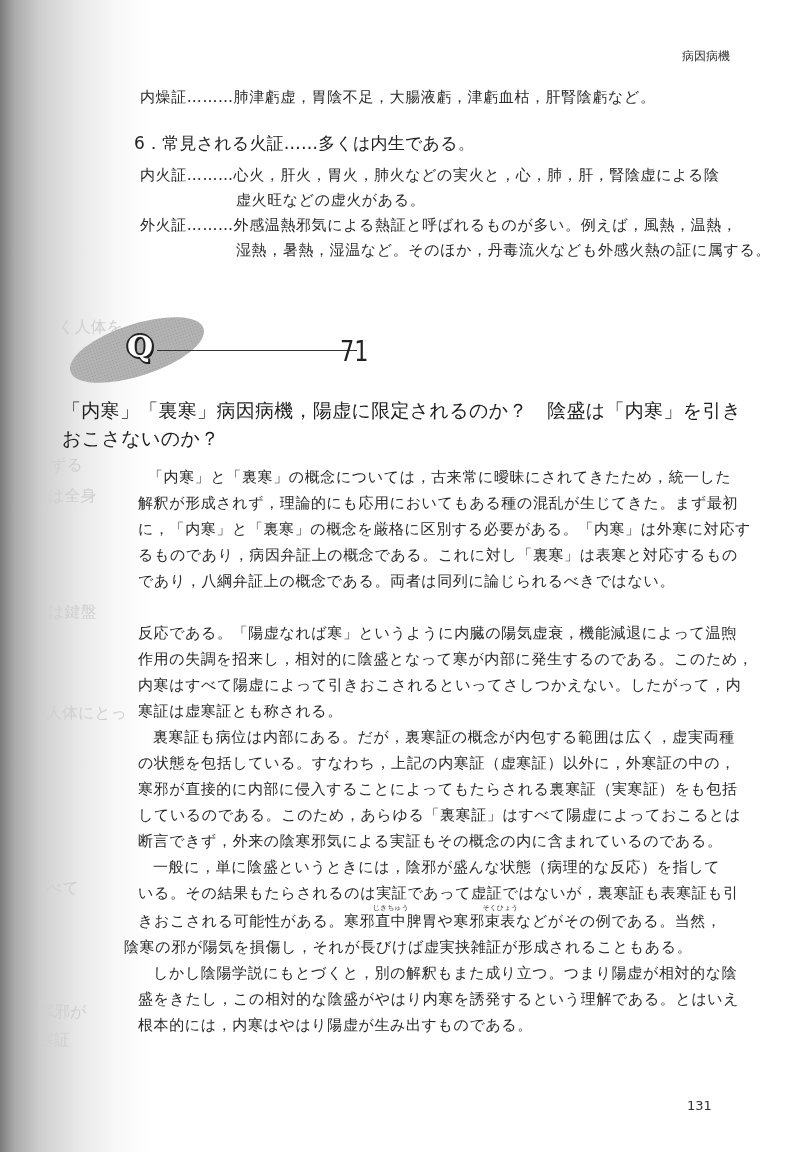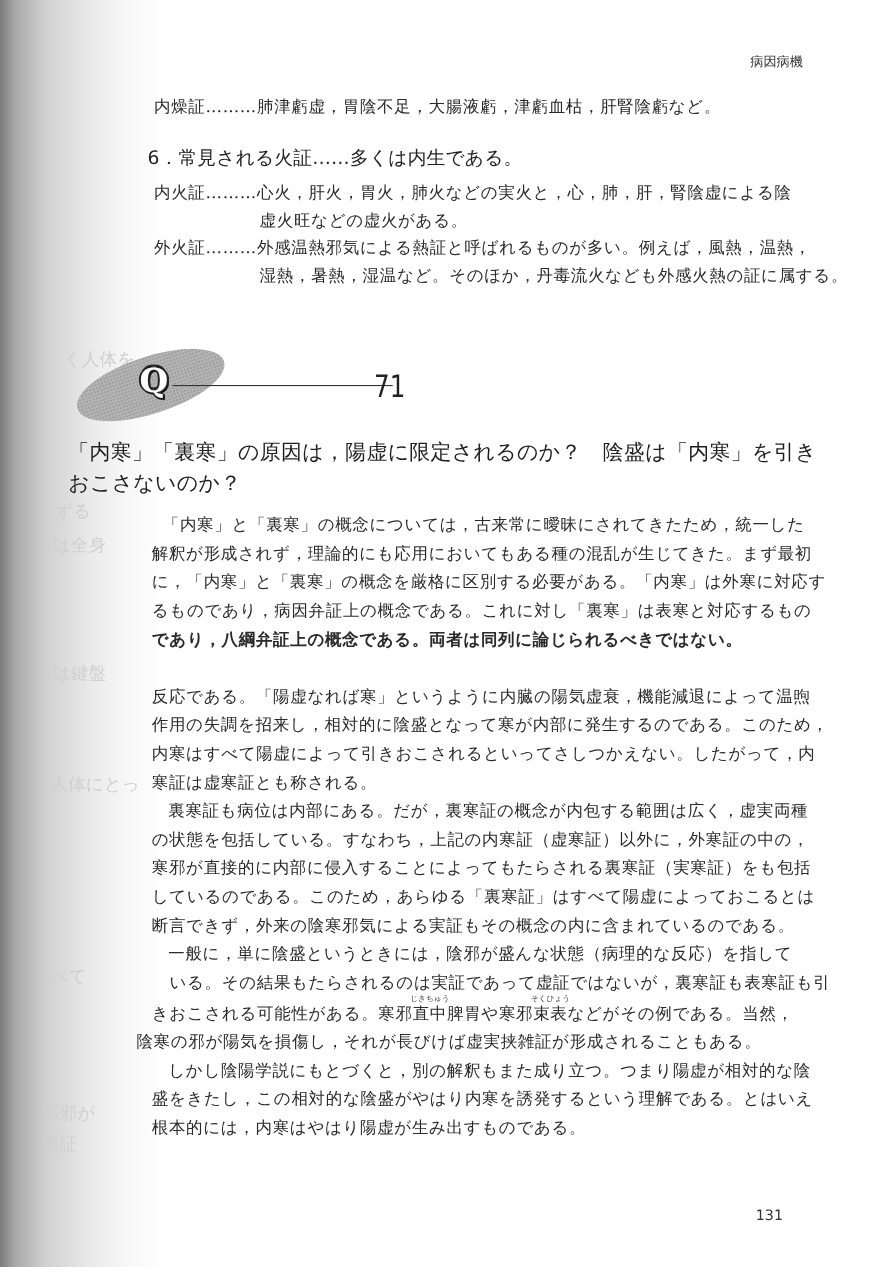--- a/index.html
+++ b/index.html
@@ -87,42 +87,42 @@
   </div>
   <div class="line" style="left:236px;top:241px;">湿熱，暑熱，湿温など。そのほか，丹毒流火なども外感火熱の証に属する。</div>
 
   <div class="q-block">
     <div class="q-ellipse"></div>
     <div class="q-letter">Q</div>
     <div class="q-line"></div>
   </div>
   <div class="q-number">71</div>
 
-  <div class="line sans q-title" style="left:62px;top:398px;">「内寒」「裏寒」の原因は，陽虚に限定されるのか？　陰盛は「内寒」を引き</div>
+  <div class="line sans q-title" style="left:62px;top:398px;">「内寒」「裏寒」病因病機，陽虚に限定されるのか？　陰盛は「内寒」を引き</div>
   <div class="line sans q-title" style="left:62px;top:426px;">おこさないのか？</div>
 
   <div class="line" style="left:148px;top:468px;">「内寒」と「裏寒」の概念については，古来常に曖昧にされてきたため，統一した</div>
   <div class="line" style="left:138px;top:494px;">解釈が形成されず，理論的にも応用においてもある種の混乱が生じてきた。まず最初</div>
   <div class="line" style="left:138px;top:520px;">に，「内寒」と「裏寒」の概念を厳格に区別する必要がある。「内寒」は外寒に対応す</div>
   <div class="line" style="left:138px;top:546px;">るものであり，病因弁証上の概念である。これに対し「裏寒」は表寒と対応するもの</div>
-  <div class="line" style="left:138px;top:572px;font-weight:bold;">であり，八綱弁証上の概念である。両者は同列に論じられるべきではない。</div>
+  <div class="line" style="left:138px;top:572px;">であり，八綱弁証上の概念である。両者は同列に論じられるべきではない。</div>
 
   <div class="line" style="left:138px;top:624px;">反応である。「陽虚なれば寒」というように内臓の陽気虚衰，機能減退によって温煦</div>
   <div class="line" style="left:138px;top:650px;">作用の失調を招来し，相対的に陰盛となって寒が内部に発生するのである。このため，</div>
   <div class="line" style="left:138px;top:676px;">内寒はすべて陽虚によって引きおこされるといってさしつかえない。したがって，内</div>
   <div class="line" style="left:138px;top:702px;">寒証は虚寒証とも称される。</div>
 
   <div class="line" style="left:153px;top:728px;">裏寒証も病位は内部にある。だが，裏寒証の概念が内包する範囲は広く，虚実両種</div>
   <div class="line" style="left:138px;top:754px;">の状態を包括している。すなわち，上記の内寒証（虚寒証）以外に，外寒証の中の，</div>
   <div class="line" style="left:138px;top:780px;">寒邪が直接的に内部に侵入することによってもたらされる裏寒証（実寒証）をも包括</div>
   <div class="line" style="left:138px;top:806px;">しているのである。このため，あらゆる「裏寒証」はすべて陽虚によっておこるとは</div>
   <div class="line" style="left:138px;top:832px;">断言できず，外来の陰寒邪気による実証もその概念の内に含まれているのである。</div>
 
   <div class="line" style="left:153px;top:858px;">一般に，単に陰盛というときには，陰邪が盛んな状態（病理的な反応）を指して</div>
-  <div class="line" style="left:138px;top:884px;margin-left:16px;">いる。その結果もたらされるのは実証であって虚証ではないが，裏寒証も表寒証も引</div>
+  <div class="line" style="left:138px;top:884px;">いる。その結果もたらされるのは実証であって虚証ではないが，裏寒証も表寒証も引</div>
   <div class="line" style="left:138px;top:912px;">
     <span>きおこされる可能性がある。寒邪</span><span class="ruby"><span>直中</span><span class="rt">じきちゅう</span></span><span>脾胃や寒邪</span><span class="ruby"><span>束表</span><span class="rt">そくひょう</span></span><span>などがその例である。当然，</span>
   </div>
   <div class="line" style="left:124px;top:938px;">陰寒の邪が陽気を損傷し，それが長びけば虚実挟雑証が形成されることもある。</div>
 
   <div class="line" style="left:153px;top:964px;">しかし陰陽学説にもとづくと，別の解釈もまた成り立つ。つまり陽虚が相対的な陰</div>
   <div class="line" style="left:138px;top:990px;">盛をきたし，この相対的な陰盛がやはり内寒を誘発するという理解である。とはいえ</div>
   <div class="line" style="left:138px;top:1016px;">根本的には，内寒はやはり陽虚が生み出すものである。</div>
 
   <div class="page-number">131</div>

